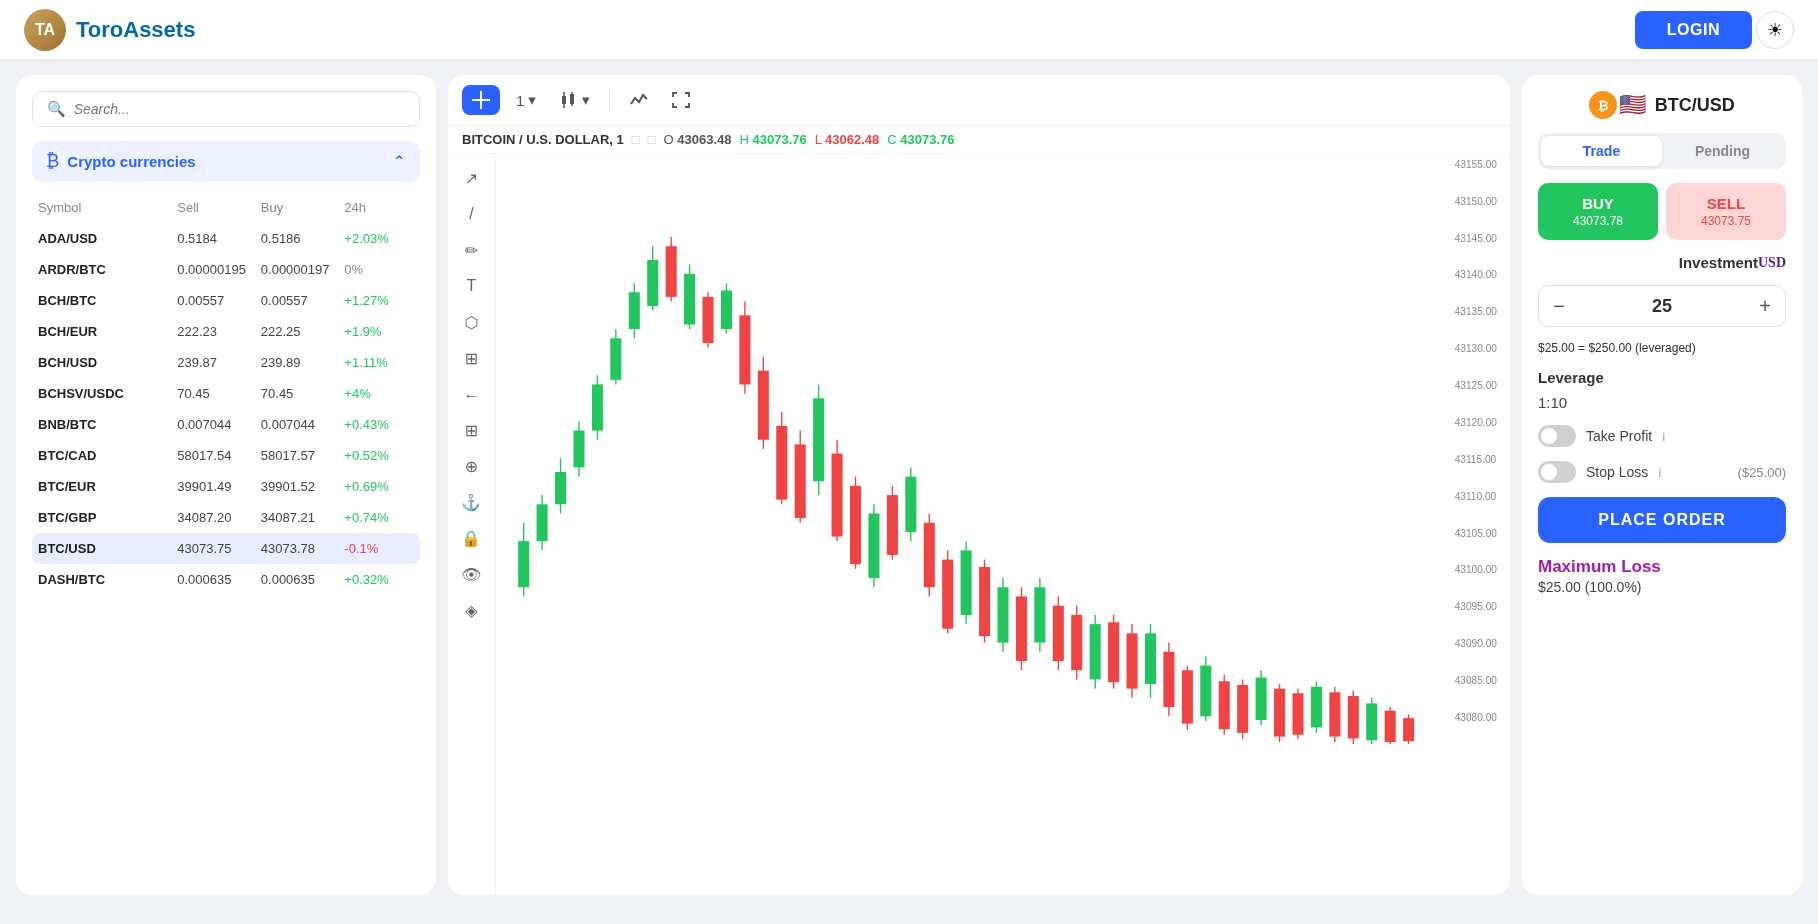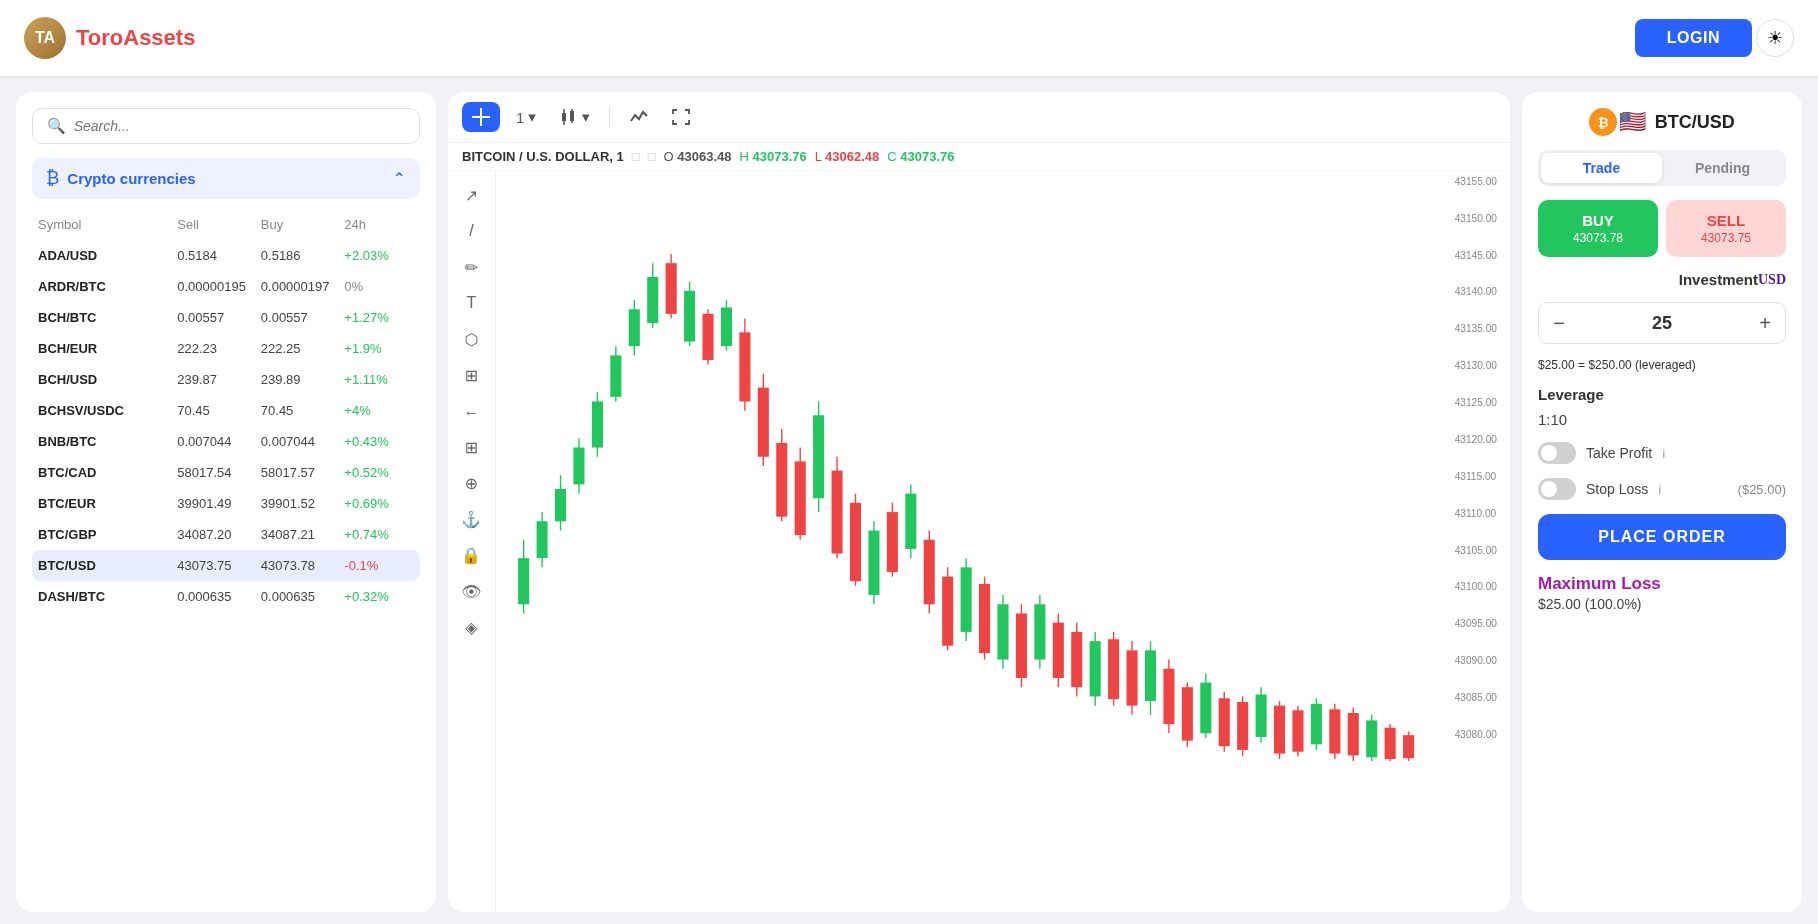--- a/index.html
+++ b/index.html
@@ -1,31 +1,31 @@
 <!DOCTYPE html>
 <html><head>
   <meta charset="utf-8">
   <style>
     * { box-sizing: border-box; margin: 0; padding: 0; }
     body { font-family: -apple-system, BlinkMacSystemFont, 'Segoe UI', sans-serif; background: #f0f2f5; color: #333; }
 
     
     .header {
       display: flex; align-items: center; justify-content: space-between;
-      background: #fff; padding: 12px 24px; height: 76px;
+      background: #fff; padding: 12px 24px; height: 59px;
       box-shadow: 0 1px 4px rgba(0,0,0,0.08);
     }
     .logo { display: flex; align-items: center; gap: 10px; }
     .logo-icon {
       width: 42px; height: 42px; border-radius: 50%;
       background: linear-gradient(135deg, #c8a45a, #a07030);
       display: flex; align-items: center; justify-content: center;
       color: #fff; font-weight: 700; font-size: 16px;
     }
-    .logo-text { font-size: 22px; font-weight: 400; color: #ef4444; }
+    .logo-text { font-size: 22px; font-weight: 400; color: #0369a1; }
     .logo-text span { font-weight: 700; }
     .header-right { display: flex; align-items: center; gap: 4px; }
     .login-btn {
       background: #2962ff; color: #fff; border: none; border-radius: 8px;
       padding: 10px 32px; font-size: 16px; font-weight: 600; cursor: pointer;
       letter-spacing: 0.5px;
     }
     .theme-btn {
       width: 38px; height: 38px; border-radius: 50%; border: 1px solid #ddd;
       background: #fff; cursor: pointer; display: flex; align-items: center; justify-content: center;

